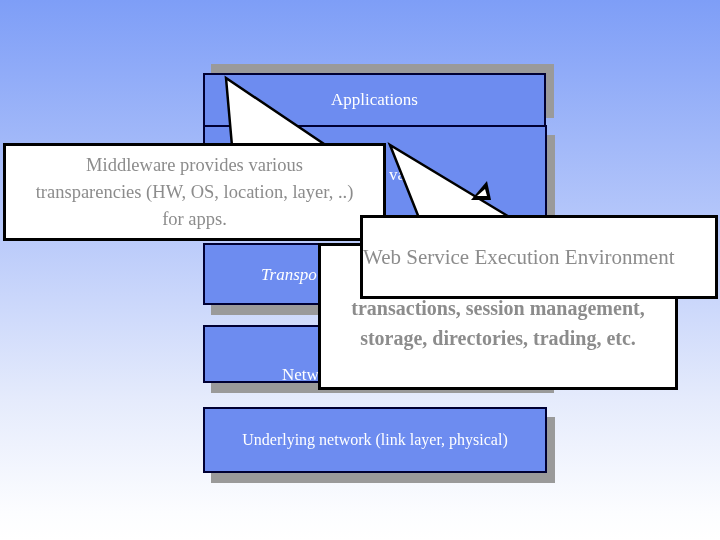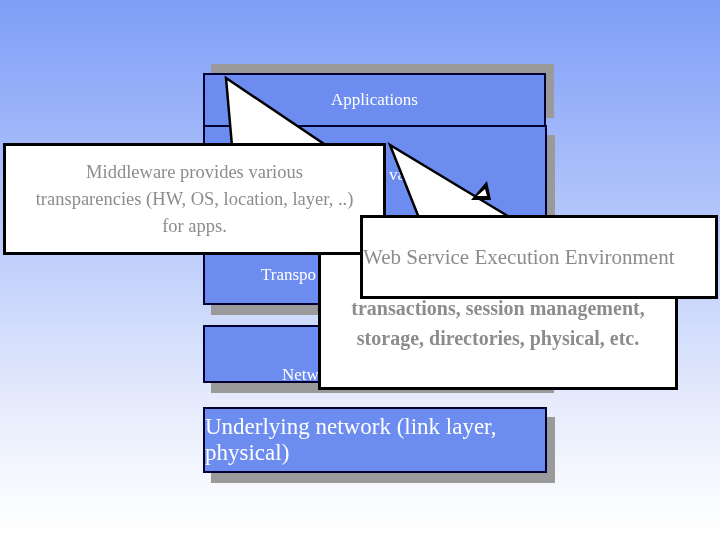--- a/index.html
+++ b/index.html
@@ -17,38 +17,38 @@
   .frag{position:absolute;white-space:nowrap;}
 
   
   #sh-applications{left:211px;top:64px;width:343px;height:54px;}
   #box-applications{left:203px;top:54px;width:343px;height:54px;font-size:17px;margin-top:19px;}
   #sh-middleware{left:211px;top:135px;width:344px;height:95px;}
   #box-middleware{left:203px;top:125px;width:344px;height:95px;font-size:17px;}
   #frag-middleware{left:184px;top:38px;}
   #sh-transport{left:211px;top:253px;width:343px;height:62px;}
   #box-transport{left:203px;top:243px;width:343px;height:62px;font-size:17px;}
-  #frag-transport{left:56px;top:20px;}
+  #frag-transport{left:56px;top:20px;font-style:italic;}
   #sh-network{left:211px;top:335px;width:343px;height:58px;}
   #box-network{left:203px;top:325px;width:343px;height:58px;font-size:17px;}
   #frag-network{left:77px;top:18px;margin-top:20px;}
   #sh-underlying{left:211px;top:417px;width:344px;height:66px;}
-  #box-underlying{left:203px;top:407px;width:344px;height:66px;font-size:23px;}
+  #box-underlying{left:203px;top:407px;width:344px;height:66px;font-size:16px;}
 
   
   #tails{position:absolute;left:0;top:0;width:720px;height:540px;z-index:2;pointer-events:none;}
 
   
   .whitebox{
     position:absolute;background:#ffffff;border:3px solid #000000;
     box-sizing:border-box;color:#8c8c8c;text-align:center;
   }
   #box-services{left:318px;top:243px;width:360px;height:147px;z-index:3;
     font-size:20px;line-height:30px;padding-top:47px;font-weight:bold;}
-  #box-callout1{left:3px;top:143px;width:383px;height:112px;z-index:4;
+  #box-callout1{left:3px;top:143px;width:383px;height:98px;z-index:4;
     font-size:18.5px;line-height:27px;display:flex;flex-direction:column;
     align-items:center;justify-content:center;}
   #box-callout1 .line{white-space:nowrap;}
   #box-callout2{left:360px;top:215px;width:358px;height:84px;z-index:5;
     font-size:21px;display:flex;align-items:center;justify-content:flex-start;white-space:nowrap;}
 </style>
 </head>
 <body>
 
 <div class="slide">
@@ -81,21 +81,21 @@
 
   <svg id="tails" viewBox="0 0 720 540" xmlns="http://www.w3.org/2000/svg">
     <polygon points="226,78 232,146 327,146" fill="#ffffff" stroke="#000000" stroke-width="2.5"></polygon>
     <polygon points="390,145 419,218 511,218" fill="#ffffff" stroke="#000000" stroke-width="2.5"></polygon>
     <polygon points="471,200 487,181 491,200" fill="#000000"></polygon>
     <polygon points="477,196 485,189 487,196" fill="#ffffff"></polygon>
   </svg>
 
   <div class="whitebox" id="box-services">
     <div class="line">transactions, session management,</div>
-    <div class="line">storage, directories, physical, etc.</div>
+    <div class="line">storage, directories, trading, etc.</div>
   </div>
 
   <div class="whitebox" id="box-callout1">
     <div class="line">Middleware provides various</div>
     <div class="line">transparencies (HW, OS, location, layer, ..)</div>
     <div class="line">for apps.</div>
   </div>
 
   <div class="whitebox" id="box-callout2">
     <span>Web Service Execution Environment</span>

